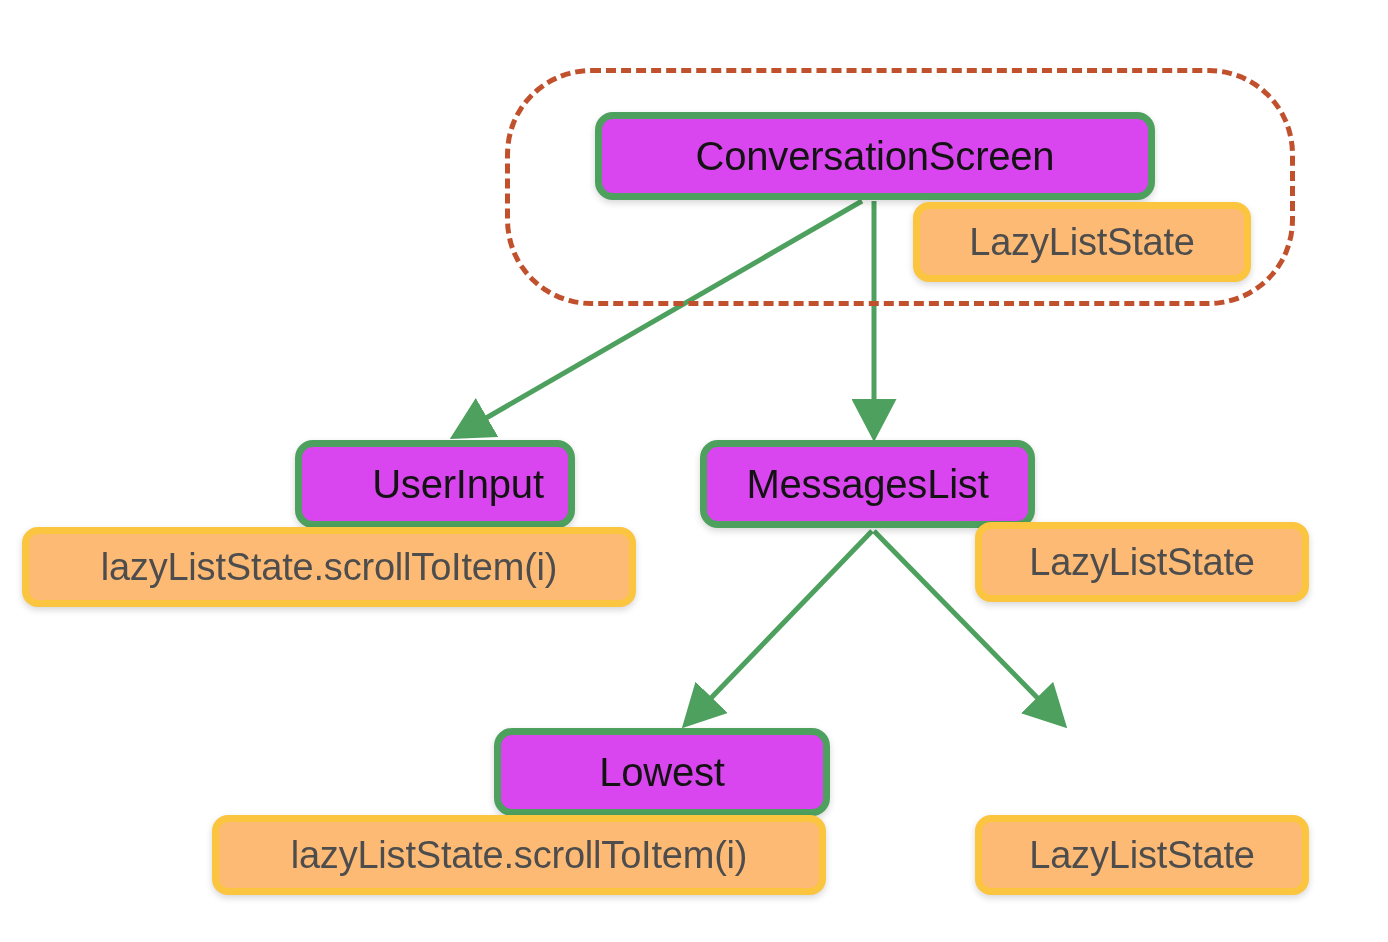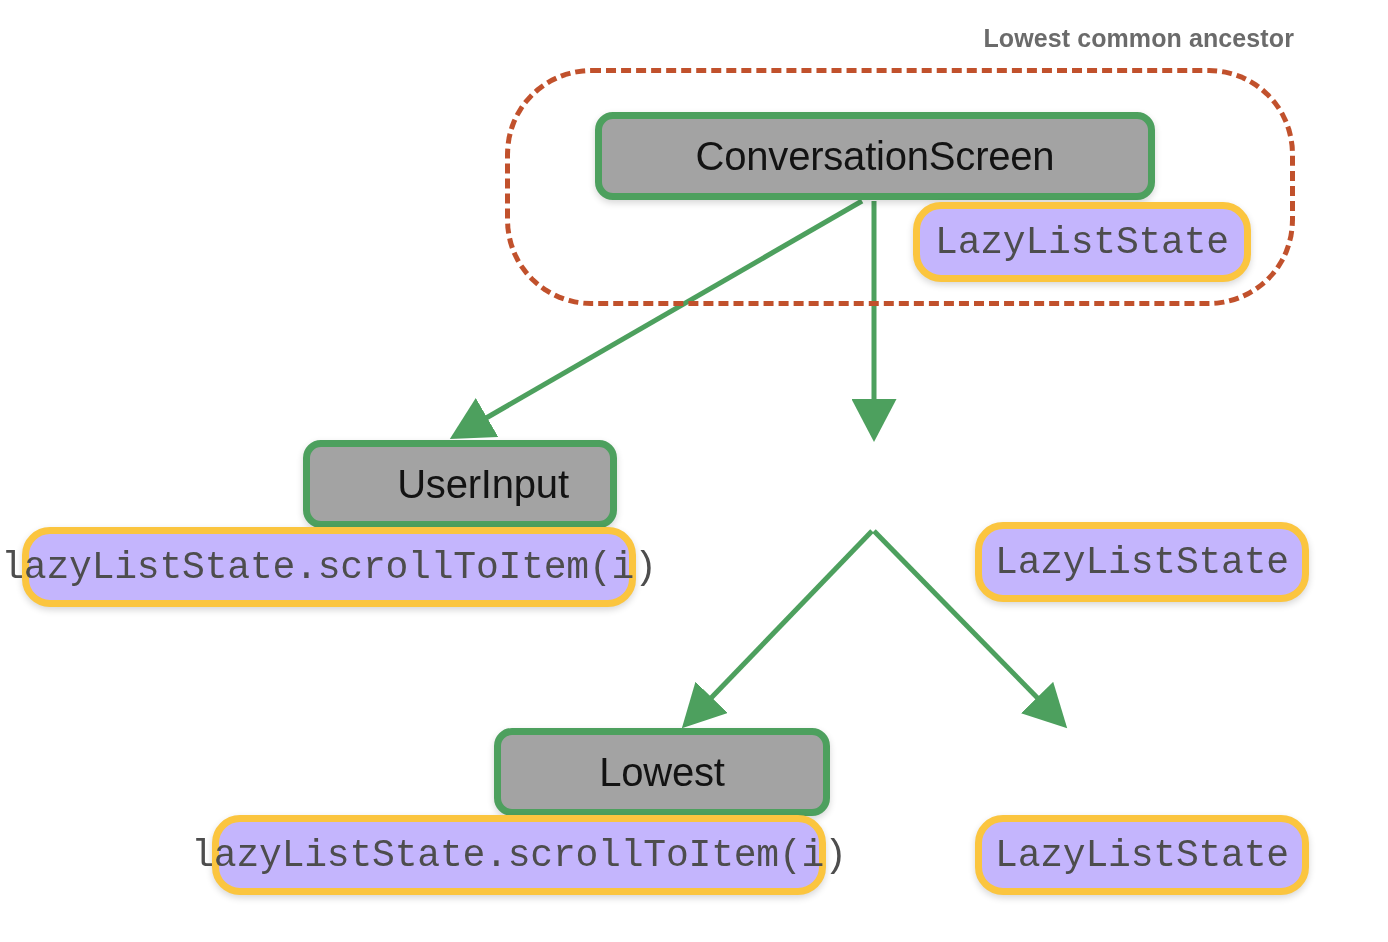--- a/index.html
+++ b/index.html
@@ -50,51 +50,50 @@
     font-weight: bold;
     font-size: 25px;
     letter-spacing: 0.1px;
     white-space: nowrap;
   }
 
   
   .node {
     position: absolute;
     box-sizing: border-box;
-    background: #a3a3a3;
+    background: #d946ef;
     border: 7px solid #4da05e;
     border-radius: 18px;
     display: flex;
     align-items: center;
     justify-content: center;
     color: #131313;
     font-size: 40px;
     letter-spacing: -0.2px;
     white-space: nowrap;
     box-shadow: 0 3px 7px rgba(0,0,0,0.16);
     z-index: 4;
   }
 
   
   .badge {
     position: absolute;
     box-sizing: border-box;
-    background: #c4b5fd;
+    background: #fdba74;
     border: 7px solid #fbc53f;
-    border-radius: 28px;
+    border-radius: 16px;
     display: flex;
     align-items: center;
     justify-content: center;
     color: #4d4d4d;
     font-size: 38px;
     letter-spacing: -0.2px;
     white-space: nowrap;
     box-shadow: 0 3px 7px rgba(0,0,0,0.16);
     z-index: 5;
-    font-family: Liberation Mono, monospace;
   }
 </style>
 </head>
 <body>
 
 <div id="canvas">
 
   <svg class="edges" viewBox="0 0 1388 942" width="1388" height="942">
     <defs>
       <marker id="arrowhead" markerWidth="9" markerHeight="9" refX="7.4" refY="4.5" orient="auto" markerUnits="strokeWidth">
@@ -106,30 +105,30 @@
 
     <line x1="874" y1="201" x2="874" y2="436" stroke="#4da05e" stroke-width="5" marker-end="url(#arrowhead)"></line>
 
     <line x1="872" y1="531" x2="686" y2="724" stroke="#4da05e" stroke-width="5" marker-end="url(#arrowhead)"></line>
 
     <line x1="874" y1="531" x2="1063" y2="724" stroke="#4da05e" stroke-width="5" marker-end="url(#arrowhead)"></line>
   </svg>
 
   <div class="lca-region" style="left:505px; top:68px; width:790px; height:238px;"></div>
 
-  <div class="lca-title" style="left: 983.391px; top: 24px;">Lowest common ancestor</div>
 
   <div class="node" style="left:595px; top:112px; width:560px; height:88px;">ConversationScreen</div>
 
   <div class="badge" style="left:913px; top:202px; width:338px; height:80px;">LazyListState</div>
 
-  <div class="node" style="left:303px; top:440px; width:314px; height:88px;padding-left:46px;">UserInput</div>
+  <div class="node" style="left:295px; top:440px; width:280px; height:88px;padding-left:46px;">UserInput</div>
 
   <div class="badge" style="left:22px; top:527px; width:614px; height:80px;">lazyListState.scrollToItem(i)</div>
 
+  <div class="node" style="left:700px; top:440px; width:335px; height:88px;">MessagesList</div>
 
   <div class="badge" style="left:975px; top:522px; width:334px; height:80px;">LazyListState</div>
 
   <div class="node" style="left:494px; top:728px; width:336px; height:88px;">Lowest</div>
 
   <div class="badge" style="left:212px; top:815px; width:614px; height:80px;">lazyListState.scrollToItem(i)</div>
 
 
   <div class="badge" style="left:975px; top:815px; width:334px; height:80px;">LazyListState</div>
 

